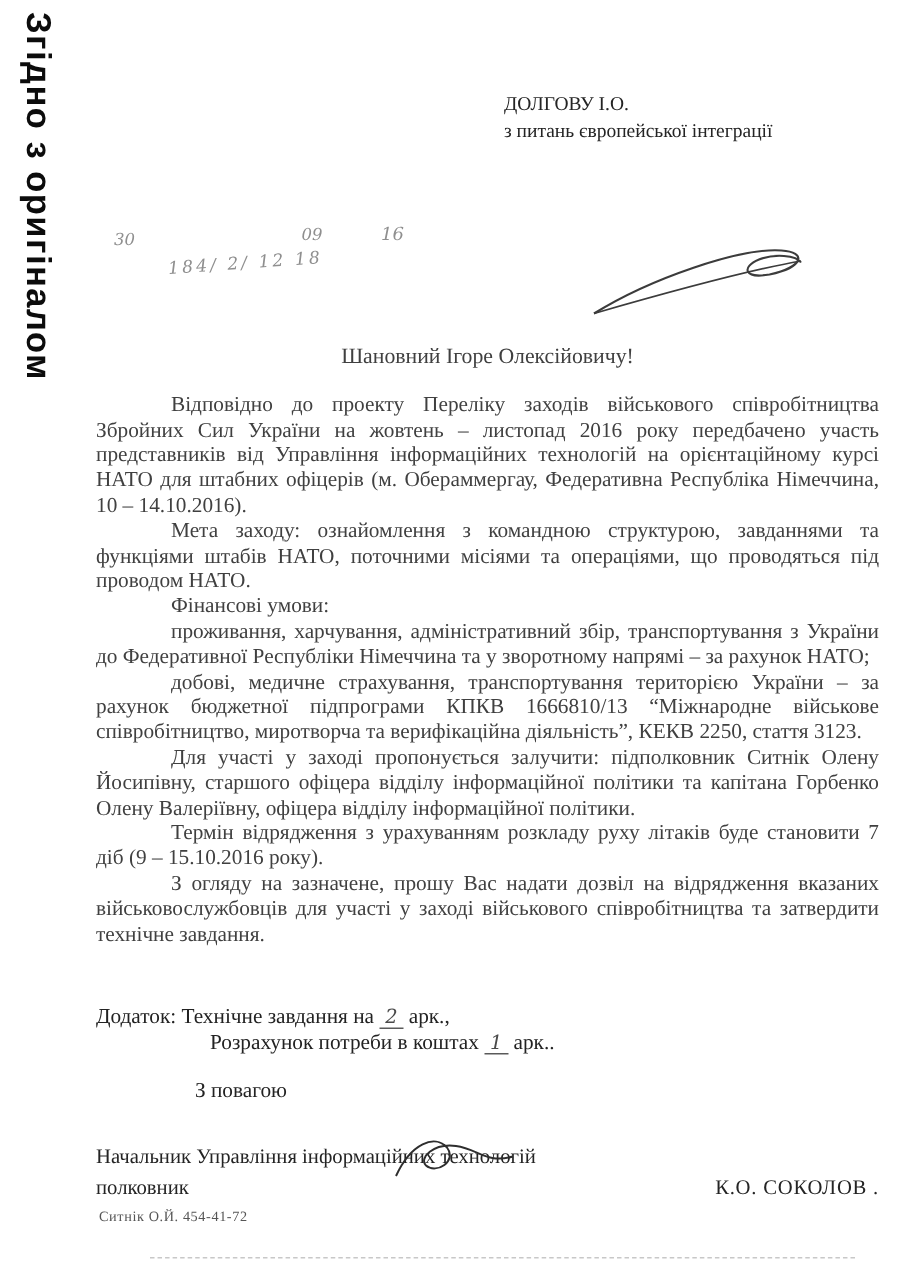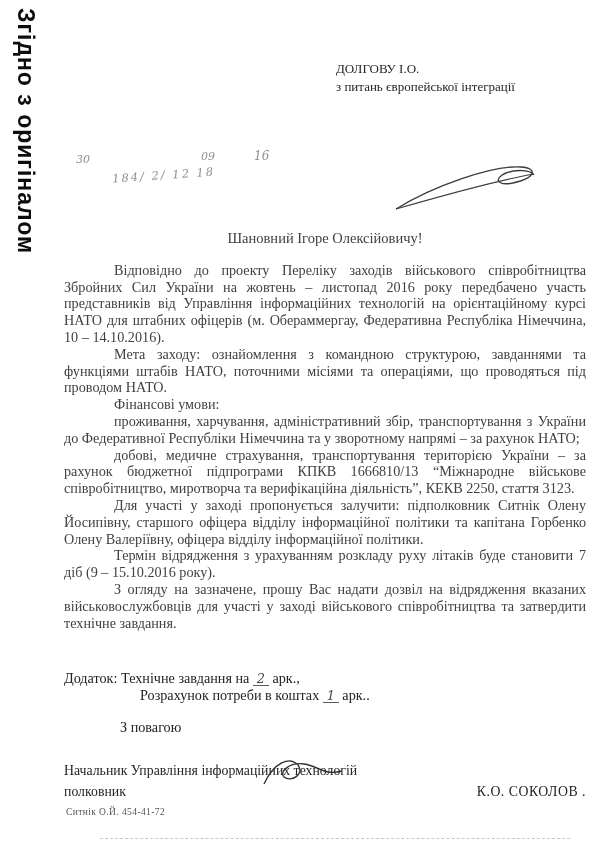--- a/index.html
+++ b/index.html
@@ -29,21 +29,21 @@
   .salutation{text-align:center;font-size:14.5px;margin:0 0 15px 0;}
   .letter p{margin:0;text-align:justify;text-indent:50px;}
   
   .attachment{position:absolute;top:670px;left:64px;width:522px;font-size:14.2px;line-height:17px;color:#222;}
   .attachment .l2{margin-left:76px;}
   .hw-val{
     font-family:"DejaVu Serif",serif;font-style:italic;color:#4a4a4a;
     display:inline-block;min-width:16px;text-align:center;
     border-bottom:1px solid #5a5a5a;line-height:13px;font-size:13px;
   }
-  .closing{position:absolute;top:719px;left:120px;font-size:14.2px;color:#222;}
+  .closing{position:absolute;top:719px;left:130px;font-size:14.2px;color:#222;}
   
   .sig-block{position:absolute;top:763px;left:64px;width:522px;font-size:13.8px;color:#242424;}
   .sig-row2{display:flex;justify-content:space-between;margin-top:5px;}
   .sig-name{letter-spacing:0.5px;}
   .executor{position:absolute;top:807px;left:66px;font-size:9.5px;color:#555;letter-spacing:0.4px;}
   
   .reg-stamp{position:absolute;top:776px;left:244px;width:214px;text-align:center;color:#333;}
   .reg-org{font-size:8.5px;line-height:9px;}
   .reg-num{font-size:8px;line-height:10px;white-space:nowrap;}
   .reg-num .num{text-decoration:underline;}

